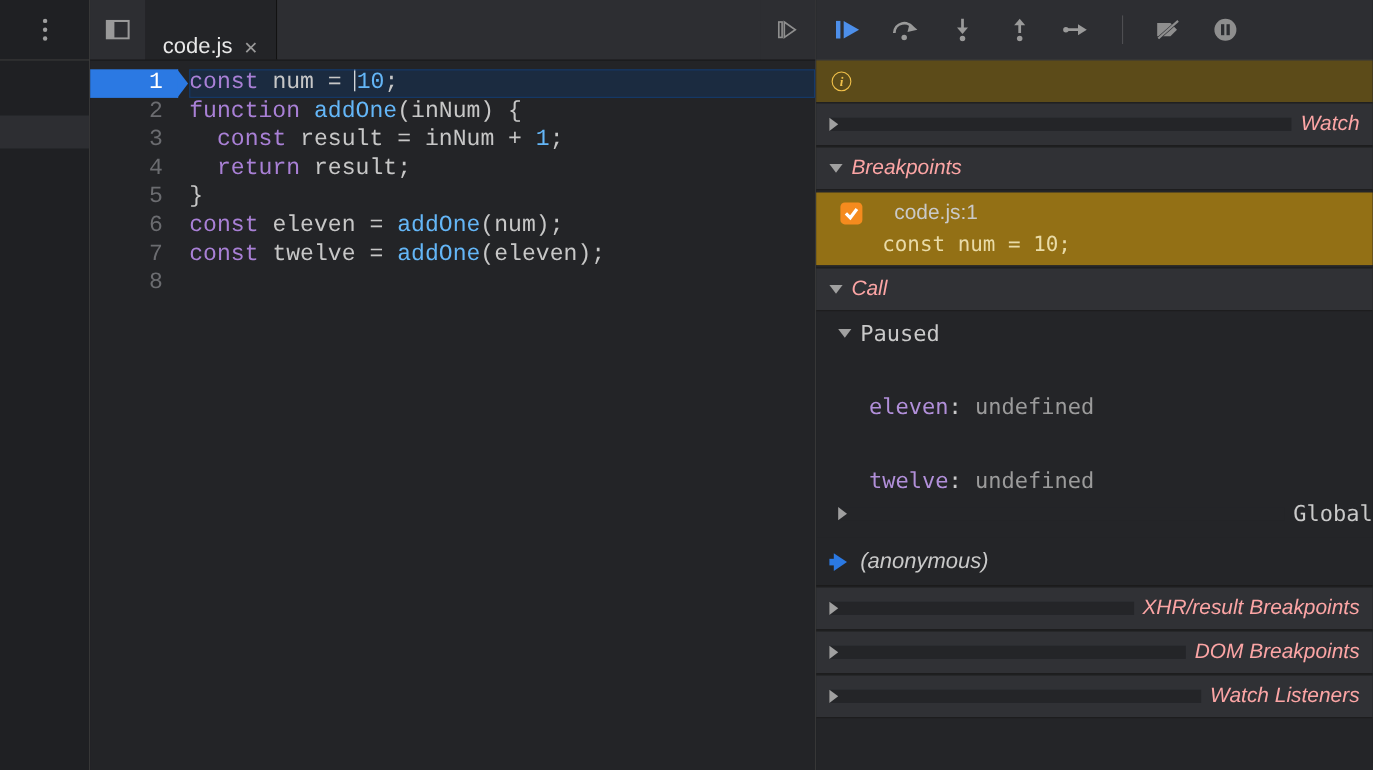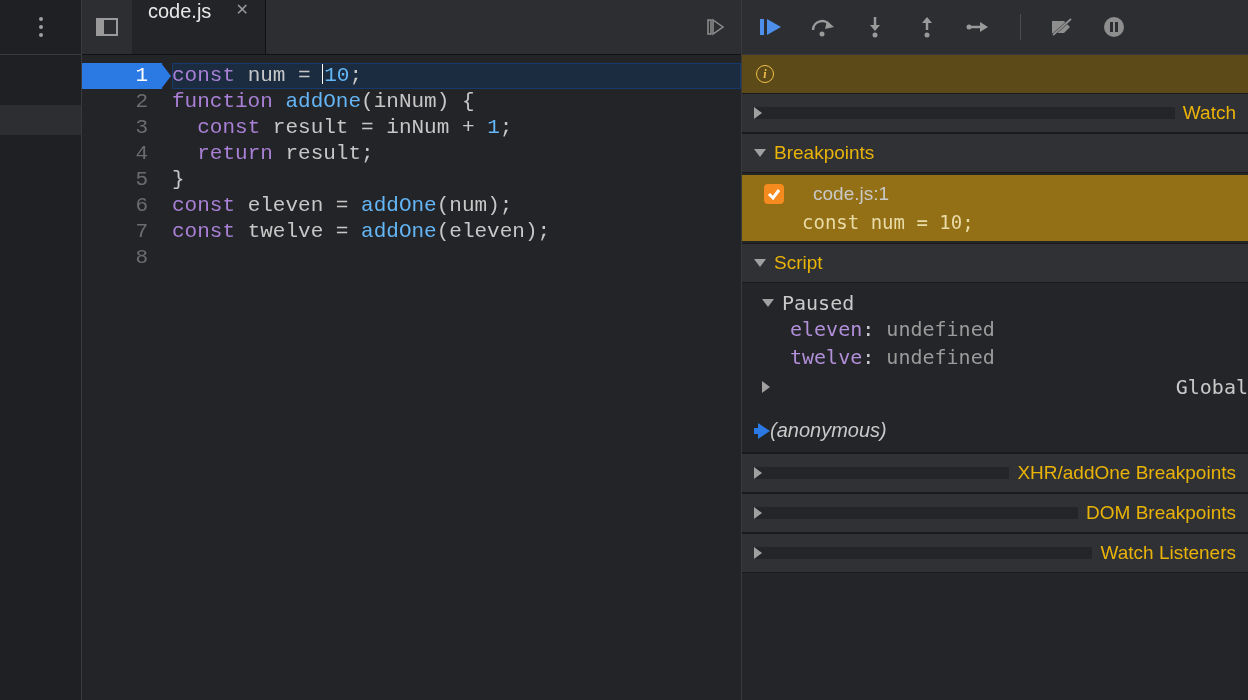--- a/index.html
+++ b/index.html
@@ -8,21 +8,21 @@
 .leftcol { width: 82px; background: #1f2023; display: flex; flex-direction: column; border-right: 1px solid #3a3a3a; }
 .leftcol .topbar { height: 55px; display: flex; align-items: center; justify-content: center; border-bottom: 1px solid #3a3a3a; }
 .dots { width: 4px; height: 4px; border-radius: 50%; background: #9f9f9f; position: relative; }
 .dots::before, .dots::after { content: ""; position: absolute; width: 4px; height: 4px; border-radius: 50%; background: #9f9f9f; left: 0; }
 .dots::before { top: -8px; } .dots::after { top: 8px; }
 .leftcol .slot { height: 30px; margin-top: 50px; background: #2d2e32; }
 
 .center { flex: 0 0 660px; background: #232427; display: flex; flex-direction: column; border-right: 1px solid #3a3a3a; }
 .center .tabbar { height: 55px; display: flex; align-items: stretch; background: #2d2e32; border-bottom: 1px solid #111; }
 .tabbar .iconbtn { width: 50px; display:flex; align-items:center; justify-content:center; background:#2d2e32; cursor:pointer; }
-.tabbar .tab { display:flex; align-items:flex-start; gap:24px; padding: 0 16px; background:#232427; color:#e8e8e8; font-size:20px; border-right:1px solid #111; cursor:pointer; }
+.tabbar .tab { display:flex; align-items:flex-end; gap:10px; padding: 0 16px; background:#232427; color:#e8e8e8; font-size:20px; border-right:1px solid #111; cursor:pointer; }
 .tabbar .tab .close { font-size:16px; color:#9a9a9a; }
 .tabbar .spacer { flex:1; background:#2d2e32; }
 
 .editor { flex:1; display:flex; font-family: Menlo, Consolas, "Courier New", monospace; font-size:21px; line-height:26px; position:relative; }
 .gutter { width: 80px; text-align:right; color:#6b6c70; padding-top:8px; user-select:none; }
 .gutter .ln { padding-right: 14px; height:26px; }
 .gutter .ln.active { background:#2b79e3; color:#fff; position:relative; }
 .gutter .ln.active::after { content:""; position:absolute; right:-9px; top:0; border-left:10px solid #2b79e3; border-top:13px solid transparent; border-bottom:13px solid transparent; }
 .code { flex:1; padding-top:8px; padding-left: 10px; white-space:pre; color:#c7c7c7; }
 .codeline { height:26px; }
@@ -38,40 +38,40 @@
 
 .right { flex:1; display:flex; flex-direction:column; background:#242528; }
 .right .toolbar { height:55px; display:flex; align-items:center; gap:22px; padding: 0 14px; border-bottom:1px solid #3a3a3a; background:#2d2e32; }
 .toolbar .tb-icon { width:30px; height:30px; display:flex; align-items:center; justify-content:center; cursor:pointer; }
 .toolbar .tb-sep { width:1px; height:26px; background:#4e4e52; margin: 0 4px; }
 
 .pausedbar { background: rgba(138,107,13,0.55); padding: 10px 14px; display:flex; align-items:center; gap:14px; }
 .info-icon { width:18px; height:18px; border-radius:50%; border:1px solid #f0c04a; color:#f0c04a; font-size:12px; font-weight:bold; display:flex; align-items:center; justify-content:center; font-family: Georgia, serif; font-style: italic; }
 .pausedbar .msg { color:#f2cd5c; font-weight:600; font-size:20px; }
 
-.section-header { display:flex; align-items:center; gap:8px; padding:8px 12px; background:#303135; border-top:1px solid #1a1a1a; border-bottom:1px solid #1a1a1a; cursor:pointer; font-size:19px; color:#eab308; }
+.section-header { display:flex; align-items:center; gap:8px; padding:8px 12px; background:#303135; border-top:1px solid #1a1a1a; border-bottom:1px solid #1a1a1a; cursor:pointer; font-size:19px; color:#fca5a5;font-style:italic; }
 .tri { border-style:solid; display:inline-block; }
 .tri.right { border-width:6px 0 6px 8px; border-color:transparent transparent transparent #a0a0a0; }
 .tri.down  { border-width:8px 6px 0 6px; border-color:#a0a0a0 transparent transparent transparent; }
 
 .bp-item { background:#937015; margin:2px 0; padding:8px 14px 8px 22px; font-size:19px; }
 .bp-item .row1 { display:flex; align-items:center; gap:29px; }
 .chk { width:20px; height:20px; border-radius:4px; background:#f58b1e; display:flex; align-items:center; justify-content:center; }
 .chk svg { stroke:#fff; stroke-width:3; fill:none; }
 .bp-code { margin-left:38px; margin-top:6px; font-family: Menlo, Consolas, monospace; color:#e9dba7; }
 
 .scope-body { padding: 6px 0 8px 20px; font-family: Menlo, Consolas, monospace; font-size:20px; }
 .scope-group { padding: 2px 0; }
 .scope-group-head { display:flex; align-items:center; gap:8px; cursor:pointer; color:#c9c9c9; }
 .scope-vars { padding-left: 28px; }
-.scope-var { padding:2px 0; }
+.scope-var { padding:2px 0;margin-top:40px; }
 .scope-var .varname { color:#b18fd9; }
 .scope-var .varval { color:#9b9b9b; }
 
-.callstack-item { display:flex; align-items:center; padding:10px 16px; background:#242528; font-size:20px; font-style:italic; cursor:pointer; border-bottom:1px solid #1a1a1a; }
+.callstack-item { display:flex; align-items:center; gap:12px; padding:10px 16px; background:#242528; font-size:20px; font-style:italic; cursor:pointer; border-bottom:1px solid #1a1a1a; }
 .bluearrow { width:0; height:0; border-top:8px solid transparent; border-bottom:8px solid transparent; border-left:12px solid #2b79e3; position:relative; }
 .bluearrow::before { content:""; position:absolute; left:-16px; top:-3px; width:6px; height:6px; background:#2b79e3; }
 
 svg { display:block; }
 </style>
 </head>
 <body>
 
 <div class="root">
 
@@ -193,21 +193,21 @@
               </svg>
             </span>
             <span>code.js:1</span>
           </div>
           <div class="bp-code">const num = 10;</div>
         </div>
       </div>
 
     <div class="section-header">
       <span class="tri down"></span>
-      <span>Script</span>
+      <span>Call</span>
     </div>
     <div class="scope-body">
       <div class="scope-group">
         <div class="scope-group-head">
           <span class="tri down"></span>
           <span>Paused</span>
         </div>
         <div class="scope-vars" id="scope-vars">
             <div class="scope-var"><span class="varname">eleven</span><span>: </span><span class="varval">undefined</span></div>
             <div class="scope-var"><span class="varname">twelve</span><span>: </span><span class="varval">undefined</span></div>
@@ -223,21 +223,21 @@
 
     <div id="callstack-list">
         <div class="callstack-item">
           <span class="bluearrow"></span>
           <span>(anonymous)</span>
         </div>
       </div>
 
     <div class="section-header">
       <span class="tri right"></span>
-      <span>XHR/addOne Breakpoints</span>
+      <span>XHR/result Breakpoints</span>
     </div>
 
     <div class="section-header">
       <span class="tri right"></span>
       <span>DOM Breakpoints</span>
     </div>
 
     <div class="section-header">
       <span class="tri right"></span>
       <span>Watch Listeners</span>

